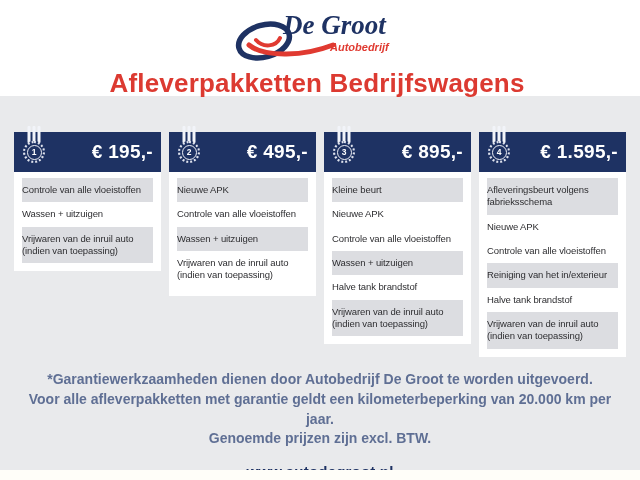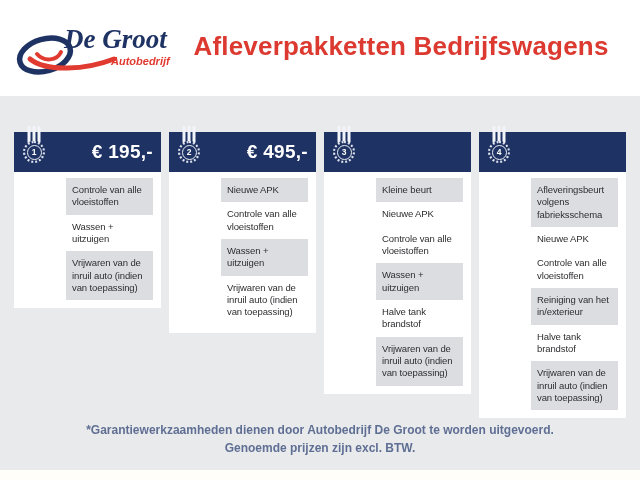--- a/index.html
+++ b/index.html
@@ -11,20 +11,21 @@
   }
 
   
   .top-header {
     height: 96px;
     background: #ffffff;
     display: flex;
     align-items: center;
     padding: 0 20px 0 14px;
     box-sizing: border-box;
+    flex-direction: column;
   }
   .logo-wrap { width: 168px; flex: none; }
   .page-title {
     flex: 1;
     text-align: center;
     color: #dc3a31;
     font-size: 26px;
     font-weight: 600;
     letter-spacing: 0.2px;
     padding-bottom: 4px;
@@ -105,32 +106,31 @@
   }
   .pkg-body {
     background: #ffffff;
     padding: 6px 8px 8px 8px;
   }
   .pkg-item {
     font-size: 9.5px;
     letter-spacing: -0.1px;
     line-height: 1.3;
     color: #2e2e31;
-    padding: 6px 6px;
-    margin-left: 44px;
+    padding: 6px 0;
   }
   .pkg-item.shaded { background: #dcdde1; }
   .pkg-item.plain  { background: #ffffff; }
 
   
   .notes {
-    margin-top: 4px;
+    margin-top: 13px;
     text-align: center;
     color: #5f6f94;
-    font-size: 12px;
+    font-size: 14px;
     line-height: 1.42;
     font-weight: 600;
   }
   .website {
     margin-top: 14px;
     text-align: center;
     color: #1e3263;
     font-size: 15px;
     font-weight: bold;
     letter-spacing: 0.2px;
@@ -205,20 +205,21 @@
       <div class="medal">
         <div class="ribbon">
           <span></span>
               <span></span>
               <span></span>
         </div>
         <div class="medal-circle">
           <span class="medal-num">3</span>
         </div>
       </div>
+      <div class="pkg-price">€ 895,-</div>
     </div>
     <div class="pkg-body">
           <div class="pkg-item shaded">Kleine beurt</div>
           <div class="pkg-item plain">Nieuwe APK</div>
           <div class="pkg-item plain">Controle van alle vloeistoffen</div>
           <div class="pkg-item shaded">Wassen + uitzuigen</div>
           <div class="pkg-item plain">Halve tank brandstof</div>
           <div class="pkg-item shaded">Vrijwaren van de inruil auto (indien van toepassing)</div>
         </div>
   </div>
@@ -228,34 +229,36 @@
       <div class="medal">
         <div class="ribbon">
           <span></span>
               <span></span>
               <span></span>
         </div>
         <div class="medal-circle">
           <span class="medal-num">4</span>
         </div>
       </div>
+      <div class="pkg-price">€ 1.595,-</div>
     </div>
     <div class="pkg-body">
           <div class="pkg-item shaded">Afleveringsbeurt volgens fabrieksschema</div>
           <div class="pkg-item plain">Nieuwe APK</div>
           <div class="pkg-item plain">Controle van alle vloeistoffen</div>
           <div class="pkg-item shaded">Reiniging van het in/exterieur</div>
           <div class="pkg-item plain">Halve tank brandstof</div>
           <div class="pkg-item shaded">Vrijwaren van de inruil auto (indien van toepassing)</div>
         </div>
   </div>
 </div>
 
   <div class="notes">
     <div>*Garantiewerkzaamheden dienen door Autobedrijf De Groot te worden uitgevoerd.</div>
+    <div>Voor alle afleverpakketten met garantie geldt een kilometerbeperking van 20.000 km per jaar.</div>
     <div>Genoemde prijzen zijn excl. BTW.</div>
   </div>
 
   <div class="website">
     <a>www.autodegroot.nl</a>
   </div>
 </div>
 
 <div class="bottom-strip"></div>
 

